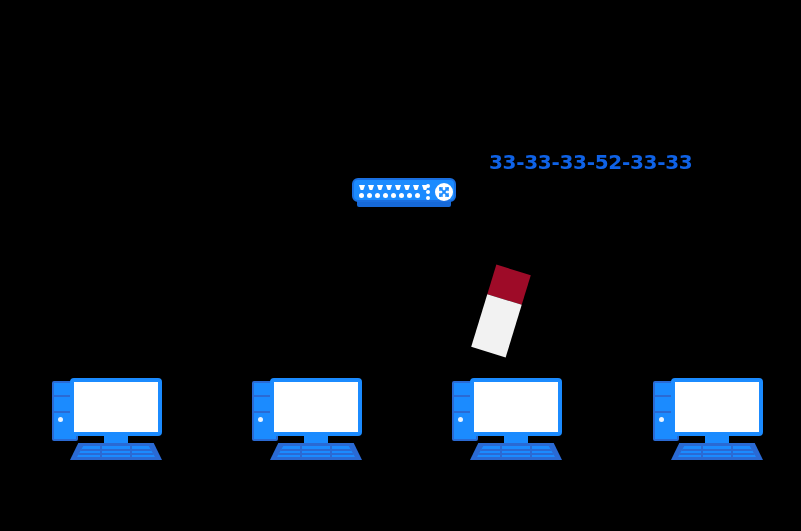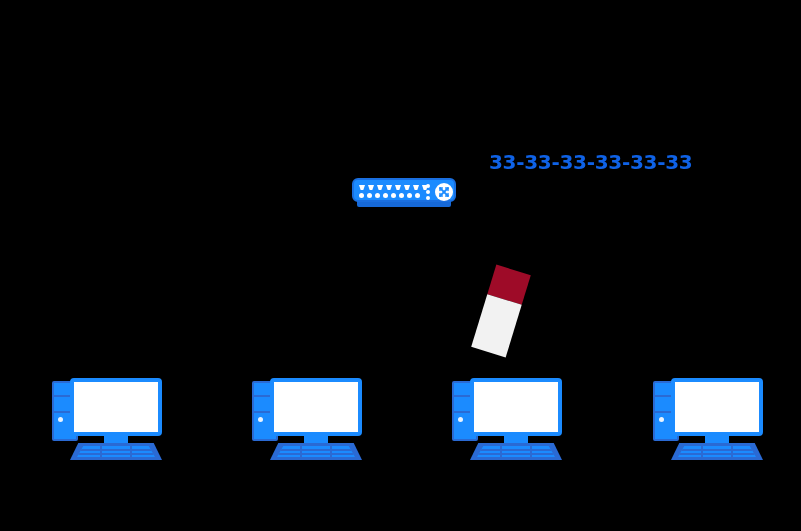--- a/index.html
+++ b/index.html
@@ -218,21 +218,21 @@
     width: 1.5px;
     height: 100%;
     background: #2a6ad4;
   }
 </style>
 </head>
 <body>
 
 <div id="canvas">
 
-  <div class="mac-label">33-33-33-33-33-33</div>
+  <div class="mac-label">33-33-33-52-33-33</div>
 
   <div class="switch">
     <div class="switch-shadow"></div>
     <div class="switch-body">
       <div class="port-row top">
         <span class="port"></span>
         <span class="port"></span>
         <span class="port"></span>
         <span class="port"></span>
         <span class="port"></span>

